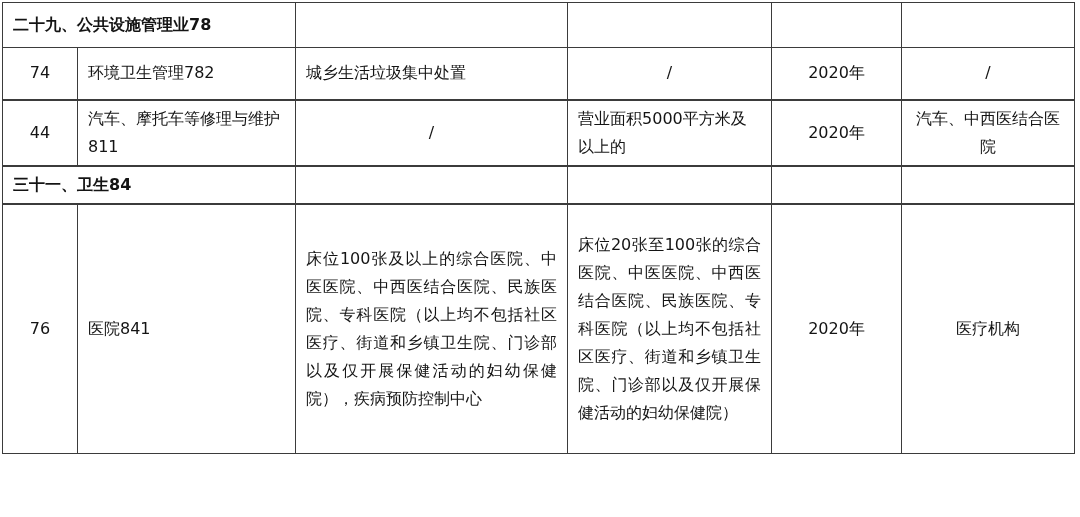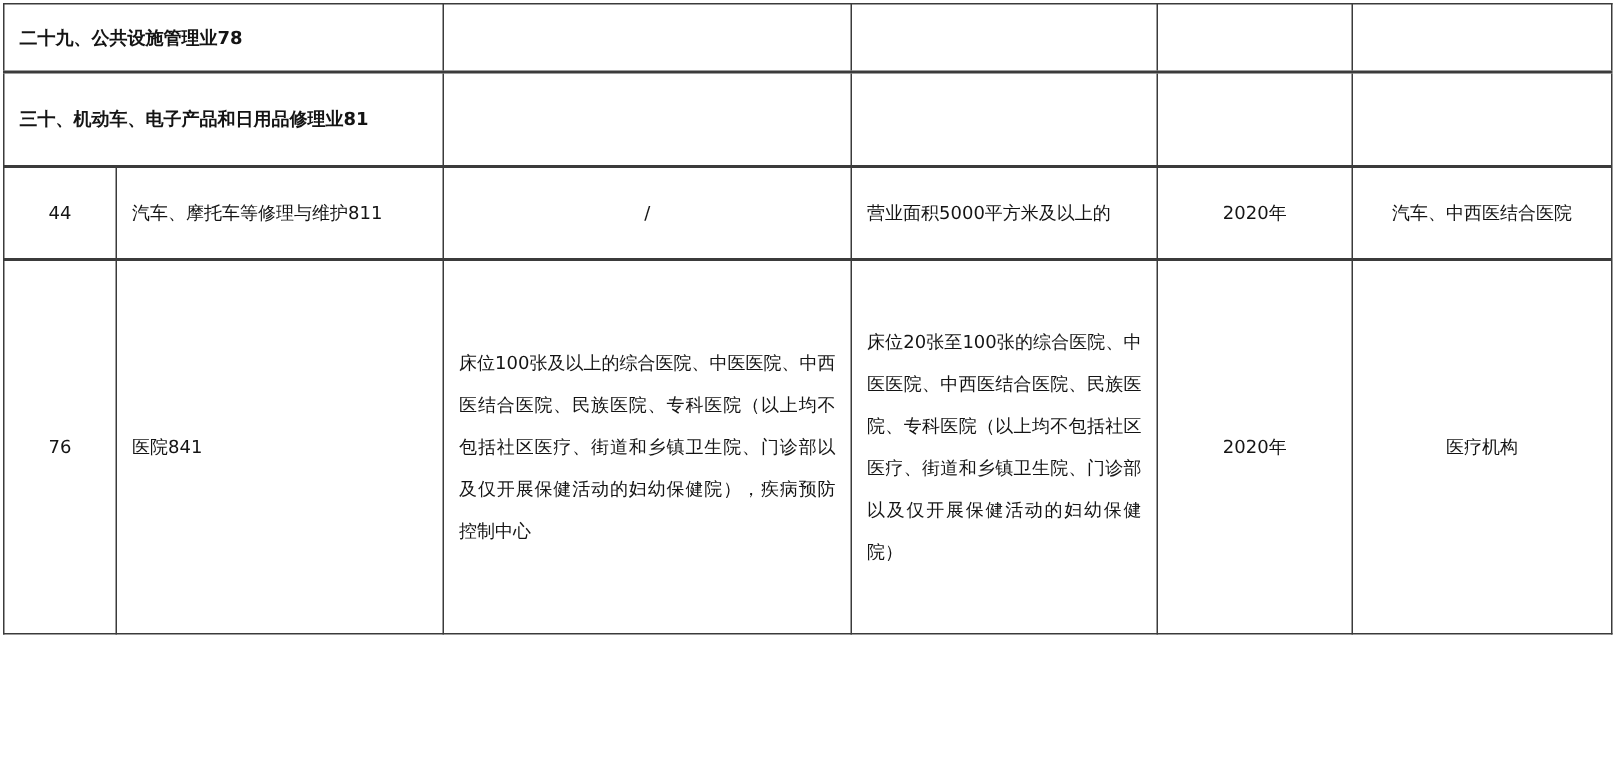--- a/index.html
+++ b/index.html
@@ -20,21 +20,21 @@
     position: absolute;
     left: 2px;
     top: 2px;
     border-collapse: collapse;
     table-layout: fixed;
     width: 1073px;
   }
   table.doc-table td {
     border: 1px solid #3b3b3b;
     vertical-align: middle;
-    font-size: 12px;
+    font-size: 16px;
     line-height: 28px;
     padding: 4px 10px;
     background: #ffffff;
     overflow: hidden;
   }
   tr.thick-top td {
     border-top-width: 2px;
   }
   td.section-cell {
     font-weight: bold;
@@ -75,38 +75,46 @@
     <tbody>
 
       <tr style="height:45px">
         <td colspan="2" class="section-cell">二十九、公共设施管理业78</td>
         <td></td>
         <td></td>
         <td></td>
         <td></td>
       </tr>
 
+      <tr style="height:52px">
+        <td class="num-cell">74</td>
+        <td class="name-cell">环境卫生管理782</td>
+        <td class="name-cell">城乡生活垃圾集中处置</td>
+        <td class="center-cell">/</td>
+        <td class="center-cell">2020年</td>
+        <td class="center-cell">/</td>
+      </tr>
 
-      <tr style="height:63px" class="thick-top">
-        <td colspan="2" class="section-cell">三十、机动车、电子产品和日用品修理业81</td>
-        <td></td>
-        <td></td>
-        <td></td>
-        <td></td>
-      </tr>
 
       <tr style="height:62px" class="thick-top">
         <td class="num-cell">44</td>
         <td class="name-cell">汽车、摩托车等修理与维护811</td>
         <td class="center-cell">/</td>
         <td class="name-cell">营业面积5000平方米及以上的</td>
         <td class="center-cell">2020年</td>
         <td class="center-cell">汽车、中西医结合医院</td>
       </tr>
 
+      <tr style="height:37px" class="thick-top">
+        <td colspan="2" class="section-cell">三十一、卫生84</td>
+        <td></td>
+        <td></td>
+        <td></td>
+        <td></td>
+      </tr>
 
       <tr style="height:250px" class="thick-top">
         <td class="num-cell">76</td>
         <td class="name-cell">医院841</td>
         <td class="desc-cell">床位100张及以上的综合医院、中医医院、中西医结合医院、民族医院、专科医院（以上均不包括社区医疗、街道和乡镇卫生院、门诊部以及仅开展保健活动的妇幼保健院），疾病预防控制中心</td>
         <td class="desc-cell">床位20张至100张的综合医院、中医医院、中西医结合医院、民族医院、专科医院（以上均不包括社区医疗、街道和乡镇卫生院、门诊部以及仅开展保健活动的妇幼保健院）</td>
         <td class="center-cell">2020年</td>
         <td class="center-cell">医疗机构</td>
       </tr>
 

